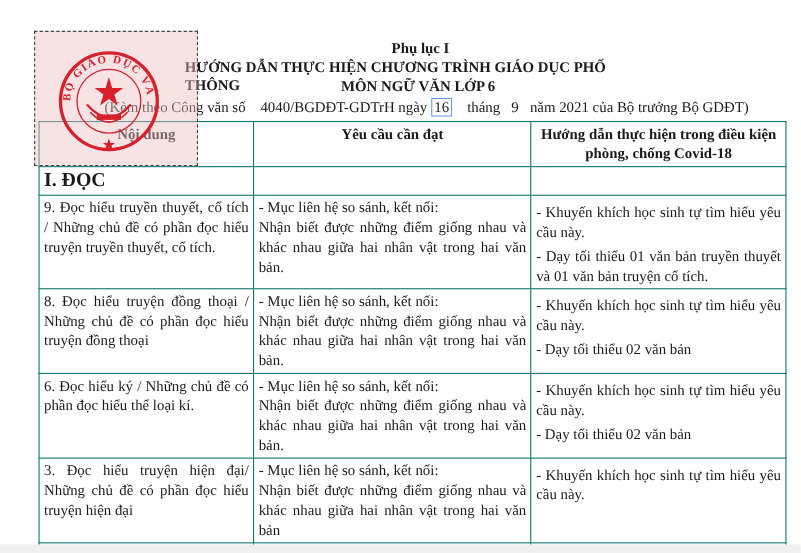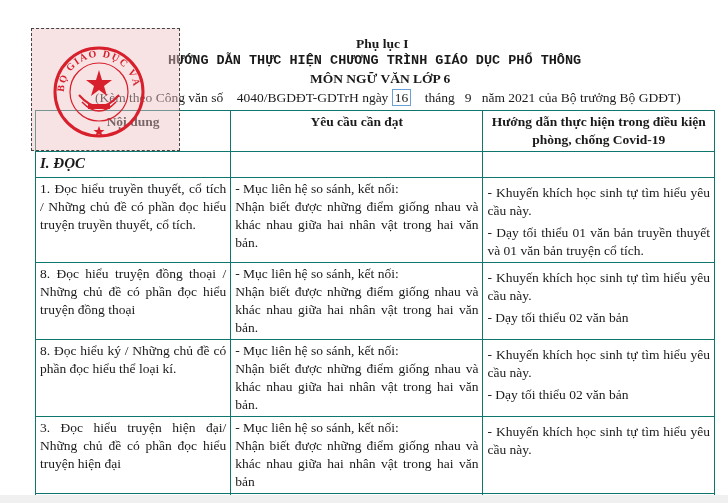--- a/index.html
+++ b/index.html
@@ -7,36 +7,36 @@
     width:728px; height:503px; overflow:hidden; position:relative;
     background:#ffffff;
     font-family: "Liberation Serif", "DejaVu Serif", serif;
     color:#1a1a1a;
   }
   .page { position:absolute; left:0; top:0; width:601px; height:495px; background:#fff; }
   .bottom-bar { position:absolute; left:0; top:495px; width:728px; height:8px; background:#f0f0f0; }
 
   .hdr { position:absolute; left:0; width:728px; text-align:center; font-weight:bold; font-size:13.5px; line-height:17px; }
   .h1 { top:35px; left:356px; width:auto; text-align:left; }
-  .h2 { top:52px; left:168px; width:auto; text-align:left;font-family:Liberation Mono, monospace; }
+  .h2 { top:52px; left:168px; width:auto; text-align:left; }
   .h3 { top:70px; left:310px; width:auto; text-align:left; }
 
   .ref { position:absolute; top:89px; left:95px; font-size:13.5px; line-height:17px; white-space:pre; }
   .ref .day { display:inline-block; border:1px solid #6aa0d8; padding:0 2px; line-height:15px; }
 
   table.main {
     position:absolute; left:35px; top:110px; width:680px;
     border-collapse:collapse; table-layout:fixed;
     font-size:13.5px; line-height:18px;
   }
   table.main td, table.main th { border:1px solid #0f766e; vertical-align:top; padding:2px 4px; }
   table.main th { font-weight:bold; text-align:center; height:36px; }
   .c1 { width:188px; } .c2 { width:243px; } .c3 { width:223px; }
   td.j { text-align:justify; }
-  .section td { font-weight:bold; font-size:15px; height:21px; padding-top:3px;font-style:italic; }
+  .section td { font-weight:bold; font-size:18px; height:21px; padding-top:3px; }
   .line { display:block; }
   .gap { display:block; margin-top:4px; }
 
   .stamp {
     position:absolute; left:31px; top:28px; width:147px; height:121px;
     border:1px dashed #444; background:rgba(238,190,195,0.45);
   }
   .seal {
     position:absolute; left:52px; top:40px; width:94px; height:100px;
   }
@@ -55,29 +55,29 @@
   <table class="main">
     <colgroup>
         <col class="c1">
         <col class="c2">
         <col class="c3">
       </colgroup>
     <tbody>
         <tr>
       <th>Nội dung</th>
       <th>Yêu cầu cần đạt</th>
-      <th>Hướng dẫn thực hiện trong điều kiện phòng, chống Covid-19</th>
+      <th>Hướng dẫn thực hiện trong điều kiện phòng, chống Covid-18</th>
     </tr>
     <tr class="section">
       <td>I. ĐỌC</td>
       <td></td>
       <td></td>
     </tr>
     <tr style="height:79px">
-      <td class="j">1. Đọc hiểu truyền thuyết, cổ tích / Những chủ đề có phần đọc hiểu truyện truyền thuyết, cổ tích.</td>
+      <td class="j">9. Đọc hiểu truyền thuyết, cổ tích / Những chủ đề có phần đọc hiểu truyện truyền thuyết, cổ tích.</td>
       <td class="j">
         <span class="line">- Mục liên hệ so sánh, kết nối:</span>
         <span class="line">Nhận biết được những điểm giống nhau và khác nhau giữa hai nhân vật trong hai văn bản.</span>
       </td>
       <td class="j">
         <span class="gap">- Khuyến khích học sinh tự tìm hiểu yêu cầu này.</span>
         <span class="gap">- Dạy tối thiểu 01 văn bản truyền thuyết và 01 văn bản truyện cổ tích.</span>
       </td>
     </tr>
     <tr style="height:60px">
@@ -85,21 +85,21 @@
       <td class="j">
         <span class="line">- Mục liên hệ so sánh, kết nối:</span>
         <span class="line">Nhận biết được những điểm giống nhau và khác nhau giữa hai nhân vật trong hai văn bản.</span>
       </td>
       <td class="j">
         <span class="gap">- Khuyến khích học sinh tự tìm hiểu yêu cầu này.</span>
         <span class="gap">- Dạy tối thiểu 02 văn bản</span>
       </td>
     </tr>
     <tr style="height:57px">
-      <td class="j">8. Đọc hiểu ký / Những chủ đề có phần đọc hiểu thể loại kí.</td>
+      <td class="j">6. Đọc hiểu ký / Những chủ đề có phần đọc hiểu thể loại kí.</td>
       <td class="j">
         <span class="line">- Mục liên hệ so sánh, kết nối:</span>
         <span class="line">Nhận biết được những điểm giống nhau và khác nhau giữa hai nhân vật trong hai văn bản.</span>
       </td>
       <td class="j">
         <span class="gap">- Khuyến khích học sinh tự tìm hiểu yêu cầu này.</span>
         <span class="gap">- Dạy tối thiểu 02 văn bản</span>
       </td>
     </tr>
     <tr style="height:58px">

